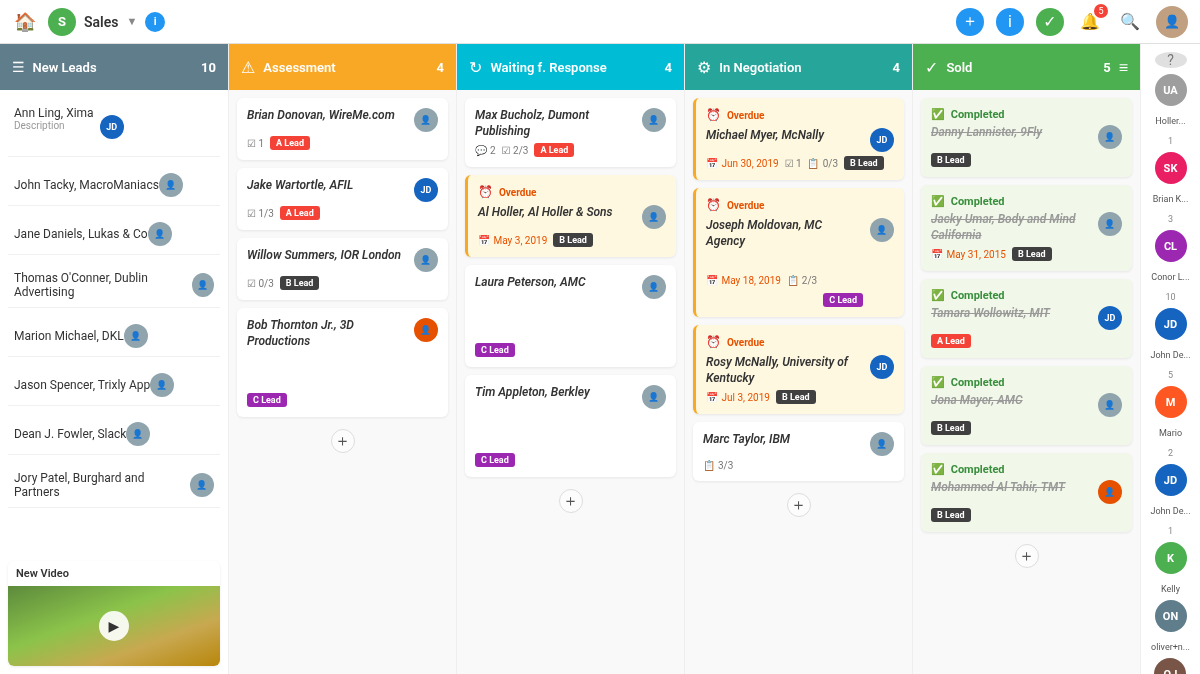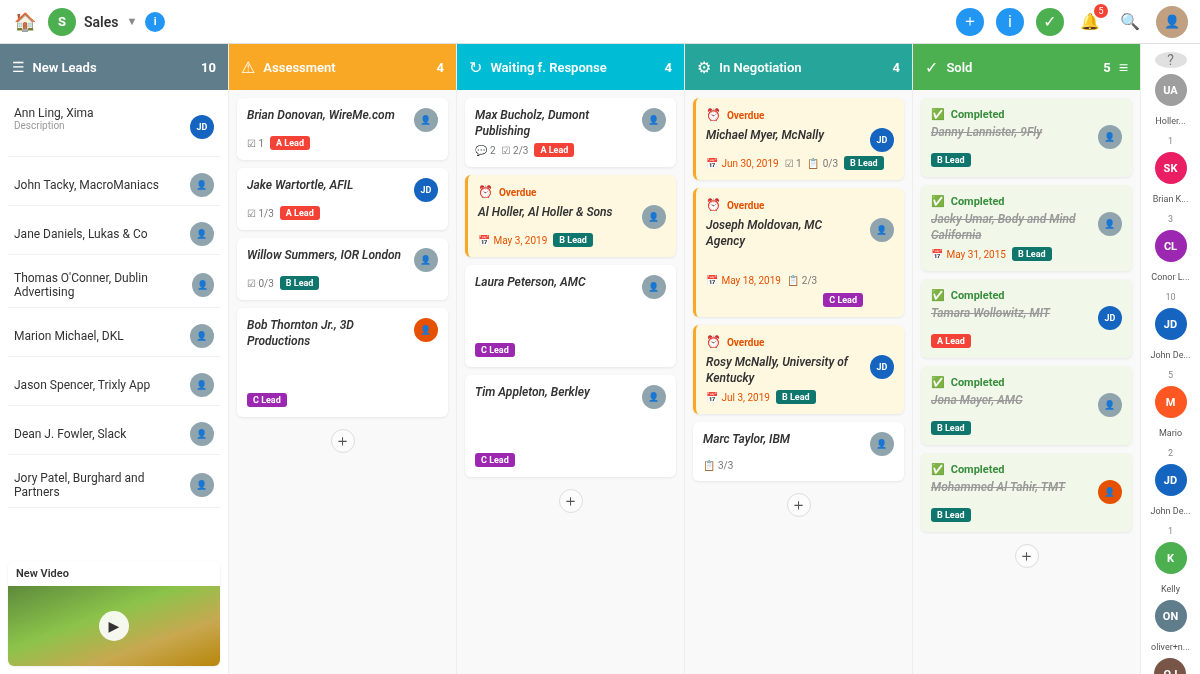--- a/index.html
+++ b/index.html
@@ -57,35 +57,35 @@
     .card-header { display: flex; align-items: flex-start; justify-content: space-between; margin-bottom: 4px; }
     .card-title { font-size: 12px; font-weight: 600; color: #333; line-height: 1.3; flex: 1; font-style: italic; }
     .card-avatar { width: 24px; height: 24px; border-radius: 50%; background: #90a4ae; display: flex; align-items: center; justify-content: center; font-size: 9px; font-weight: bold; color: #fff; flex-shrink: 0; margin-left: 6px; }
     .card-avatar.blue { background: #1565c0; }
     .card-avatar.orange { background: #e65100; }
     .card-desc { font-size: 10px; color: #999; margin-bottom: 17px; }
     .card-meta { display: flex; align-items: center; gap: 6px; flex-wrap: wrap; margin-top: 4px; }
     .card-meta-item { display: flex; align-items: center; gap: 3px; font-size: 10px; color: #777; }
     .badge { font-size: 9px; font-weight: 700; padding: 2px 6px; border-radius: 3px; color: #fff; }
     .badge.a-lead { background: #f44336; }
-    .badge.b-lead { background: #0f766e; }
+    .badge.b-lead { background: #404040; }
     .badge.c-lead { background: #9c27b0; margin-top: 40px; }
 
     
     .overdue-banner { display: flex; align-items: center; gap: 6px; font-size: 10px; font-weight: 700; color: #e65100; margin-bottom: 6px; }
     .overdue-banner-icon { font-size: 12px; }
 
     
     .completed-header { display: flex; align-items: center; gap: 6px; font-size: 11px; font-weight: 700; color: #388e3c; margin-bottom: 4px; }
 
     
     .add-btn { display: flex; align-items: center; justify-content: center; width: 24px; height: 24px; border-radius: 50%; background: rgba(255,255,255,0.5); color: #555; cursor: pointer; font-size: 16px; margin: 4px auto; border: 1px solid #ddd; }
 
     
-    .nl-item { display: flex; align-items: center; justify-content: space-between; padding: 8px 6px; border-bottom: 1px solid #f0f0f0; cursor: pointer; }
+    .nl-item { display: flex; align-items: center; padding: 8px 6px; border-bottom: 1px solid #f0f0f0; cursor: pointer; }
     .nl-item-name { font-size: 12px; color: #333; }
     .nl-item-avatar { width: 24px; height: 24px; border-radius: 50%; background: #90a4ae; display: flex; align-items: center; justify-content: center; font-size: 9px; font-weight: bold; color: #fff; }
     .nl-hamburger { font-size: 14px; cursor: pointer; }
     .nl-title { font-size: 13px; font-weight: 600; flex: 1; }
     .nl-count { font-size: 13px; font-weight: 700; }
 
     
     .video-card { background: #fff; border-radius: 6px; overflow: hidden; margin: 8px; box-shadow: 0 1px 3px rgba(0,0,0,0.08); }
     .video-card-title { font-size: 11px; font-weight: 600; padding: 6px 8px; color: #333; }
     .video-thumb { width: 100%; height: 80px; background: linear-gradient(135deg, #4caf50, #8bc34a); position: relative; display: flex; align-items: center; justify-content: center; }

